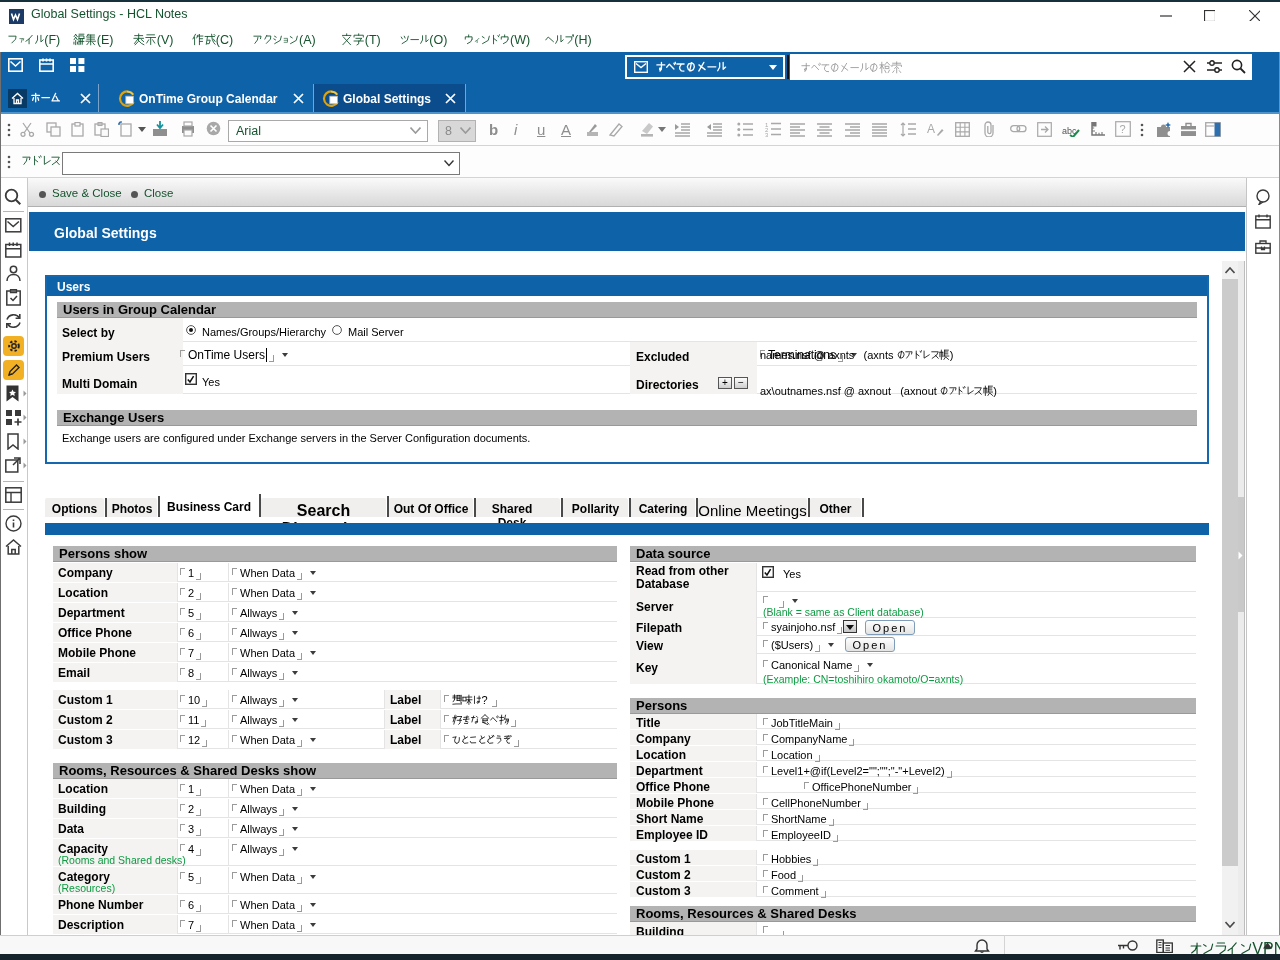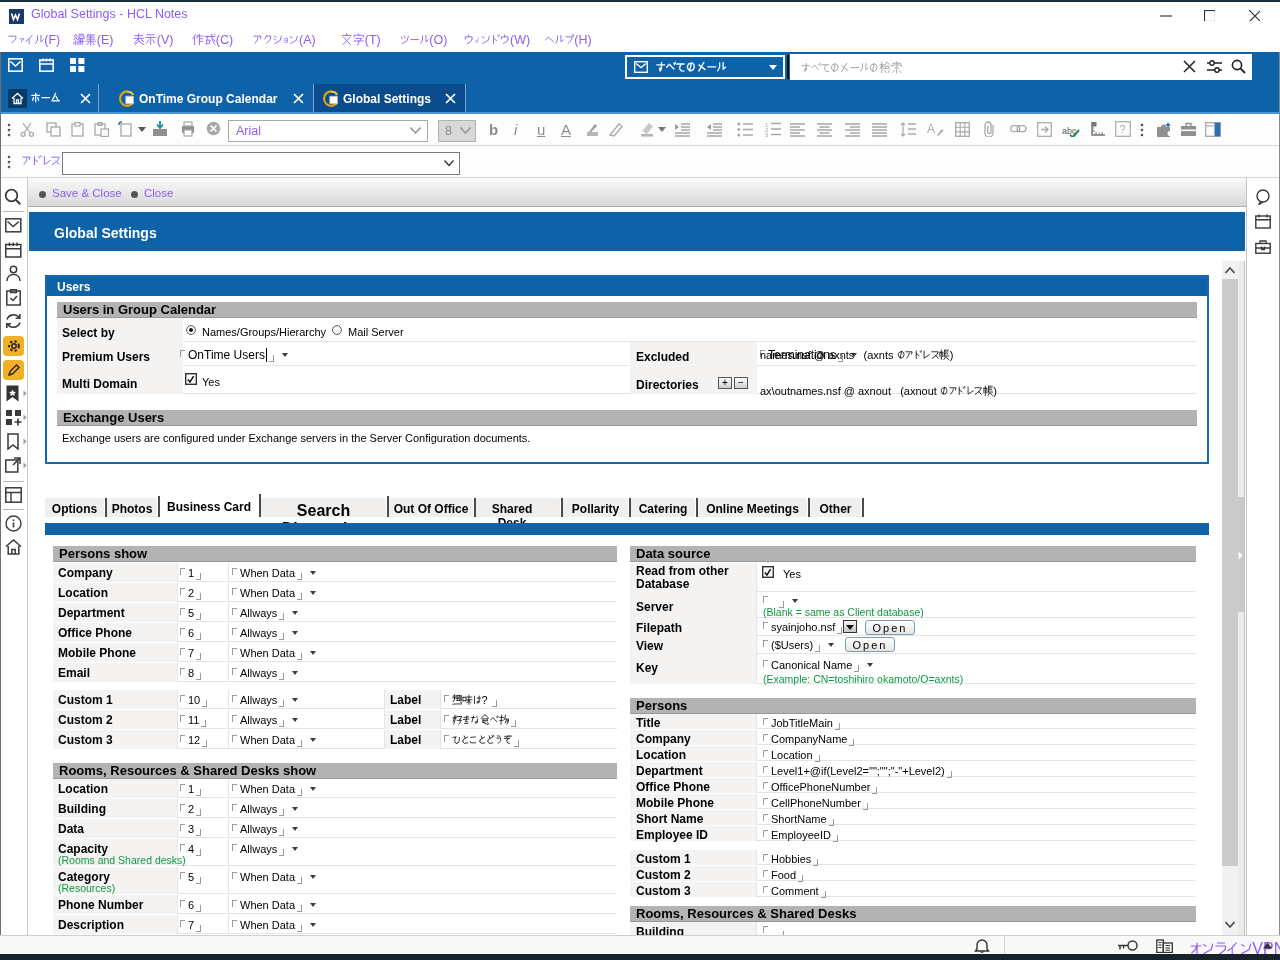--- a/index.html
+++ b/index.html
@@ -10,21 +10,21 @@
 .fl{display:inline-block;width:5px;height:7px;border-left:1px solid #9a9a9a;border-top:1px solid #9a9a9a;margin-right:3px;vertical-align:2px}
 .fr{display:inline-block;width:5px;height:7px;border-right:1px solid #9a9a9a;border-bottom:1px solid #9a9a9a;margin-left:2px;vertical-align:-3px}
 .dar{display:inline-block;width:0;height:0;border-left:3.5px solid transparent;border-right:3.5px solid transparent;border-top:4.5px solid #3c3c3c;margin-left:8px;vertical-align:2px}
 .lbl{position:absolute;font-weight:bold;color:#000;font-size:12px;white-space:nowrap}
 .grn{position:absolute;color:#0d9b42;font-size:10.5px;white-space:nowrap}
 .row{position:absolute;border-bottom:1px solid #e4e4e4}
 .hdr{position:absolute;background:#b3b3b3;font-weight:bold;font-size:13px;color:#000;padding:0 0 0 6px;border-bottom:1px solid #999;height:16px;line-height:16px}
 .lc{position:absolute;background:#f4f3f2}
 svg.ic{position:absolute;display:block}
 .fld{position:absolute;font-size:11px;color:#000;white-space:nowrap}
-.t{position:absolute;white-space:nowrap;color:#8b5cf6}
+.t{position:absolute;white-space:nowrap;color:#14532d}
 </style></head><body>
 <svg class="ic" style="left:9px;top:9px" width="15" height="15" viewBox="0 0 15 15">
     <rect width="15" height="15" fill="#1b3a66"></rect>
     <path d="M2.5 4.5l2 6 2-4.5 2 4.5 2-6" fill="none" stroke="#fff" stroke-width="1.6"></path>
   </svg>
 <div class="t" style="left:31px;top:7px;font-size:12.5px">Global Settings - HCL Notes</div>
 <div class="ab" style="left:0;top:0;width:1280px;height:2px;background:#16303c"></div>
 <svg class="ic" style="left:1160px;top:10px" width="12" height="12" viewBox="0 0 12 12">
     <path d="M0 6h12" fill="none" stroke="#333" stroke-width="1.2"></path>
   </svg>
@@ -570,21 +570,21 @@
 <div class="ab" style="left:261px;top:502px;width:125px;text-align:center;font-size:16px;font-weight:bold">Search Directories</div>
 <div class="ab" style="left:389px;top:498px;width:84px;height:19px;background:#f0efee;border-radius:2px 2px 0 0"></div>
 <div class="ab" style="left:389px;top:502px;width:84px;text-align:center;font-size:12px;font-weight:bold">Out Of Office</div>
 <div class="ab" style="left:476px;top:498px;width:84px;height:19px;background:#f0efee;border-radius:2px 2px 0 0"></div>
 <div class="ab" style="left:476px;top:502px;width:72px;text-align:center;font-size:12px;font-weight:bold">Shared Desk</div>
 <div class="ab" style="left:563px;top:498px;width:65px;height:19px;background:#f0efee;border-radius:2px 2px 0 0"></div>
 <div class="ab" style="left:563px;top:502px;width:65px;text-align:center;font-size:12px;font-weight:bold">Pollarity</div>
 <div class="ab" style="left:631px;top:498px;width:64px;height:19px;background:#f0efee;border-radius:2px 2px 0 0"></div>
 <div class="ab" style="left:631px;top:502px;width:64px;text-align:center;font-size:12px;font-weight:bold">Catering</div>
 <div class="ab" style="left:698px;top:498px;width:109px;height:19px;background:#f0efee;border-radius:2px 2px 0 0"></div>
-<div class="ab" style="left:698px;top:502px;width:109px;text-align:center;font-size:12px;font-weight:bold">Online Meetings</div>
+<div class="ab" style="left:698px;top:502px;width:109px;text-align:center;font-size:15px;font-weight:normal">Online Meetings</div>
 <div class="ab" style="left:810px;top:498px;width:51px;height:19px;background:#f0efee;border-radius:2px 2px 0 0"></div>
 <div class="ab" style="left:810px;top:502px;width:51px;text-align:center;font-size:12px;font-weight:bold">Other</div>
 <div class="ab" style="left:105px;top:498px;width:2px;height:19px;background:#4a4a4a"></div>
 <div class="ab" style="left:158px;top:496px;width:2px;height:21px;background:#4a4a4a"></div>
 <div class="ab" style="left:259px;top:494px;width:2px;height:23px;background:#4a4a4a"></div>
 <div class="ab" style="left:387px;top:496px;width:2px;height:21px;background:#4a4a4a"></div>
 <div class="ab" style="left:474px;top:498px;width:2px;height:19px;background:#4a4a4a"></div>
 <div class="ab" style="left:561px;top:498px;width:2px;height:19px;background:#4a4a4a"></div>
 <div class="ab" style="left:629px;top:498px;width:2px;height:19px;background:#4a4a4a"></div>
 <div class="ab" style="left:696px;top:498px;width:2px;height:19px;background:#4a4a4a"></div>
@@ -778,21 +778,21 @@
 <div class="lc" style="left:630px;top:746px;width:127px;height:15px;border-right:1px solid #e4e4e4"></div>
 <div class="lbl" style="left:636px;top:748px">Location</div>
 <div class="fld" style="left:763px;top:749px"><i class="fl"></i>Location<i class="fr"></i></div>
 <div class="row" style="left:630px;top:762px;width:566px;height:15px"></div>
 <div class="lc" style="left:630px;top:762px;width:127px;height:15px;border-right:1px solid #e4e4e4"></div>
 <div class="lbl" style="left:636px;top:764px">Department</div>
 <div class="fld" style="left:763px;top:765px"><i class="fl"></i>Level1+@if(Level2="";"";"-"+Level2)<i class="fr"></i></div>
 <div class="row" style="left:630px;top:778px;width:566px;height:15px"></div>
 <div class="lc" style="left:630px;top:778px;width:127px;height:15px;border-right:1px solid #e4e4e4"></div>
 <div class="lbl" style="left:636px;top:780px">Office Phone</div>
-<div class="fld" style="left:763px;top:781px"><i class="fl"></i>OfficePhoneNumber<i class="fr"></i></div>
+<div class="fld" style="left:804px;top:781px"><i class="fl"></i>OfficePhoneNumber<i class="fr"></i></div>
 <div class="row" style="left:630px;top:794px;width:566px;height:15px"></div>
 <div class="lc" style="left:630px;top:794px;width:127px;height:15px;border-right:1px solid #e4e4e4"></div>
 <div class="lbl" style="left:636px;top:796px">Mobile Phone</div>
 <div class="fld" style="left:763px;top:797px"><i class="fl"></i>CellPhoneNumber<i class="fr"></i></div>
 <div class="row" style="left:630px;top:810px;width:566px;height:15px"></div>
 <div class="lc" style="left:630px;top:810px;width:127px;height:15px;border-right:1px solid #e4e4e4"></div>
 <div class="lbl" style="left:636px;top:812px">Short Name</div>
 <div class="fld" style="left:763px;top:813px"><i class="fl"></i>ShortName<i class="fr"></i></div>
 <div class="row" style="left:630px;top:826px;width:566px;height:15px"></div>
 <div class="lc" style="left:630px;top:826px;width:127px;height:15px;border-right:1px solid #e4e4e4"></div>

